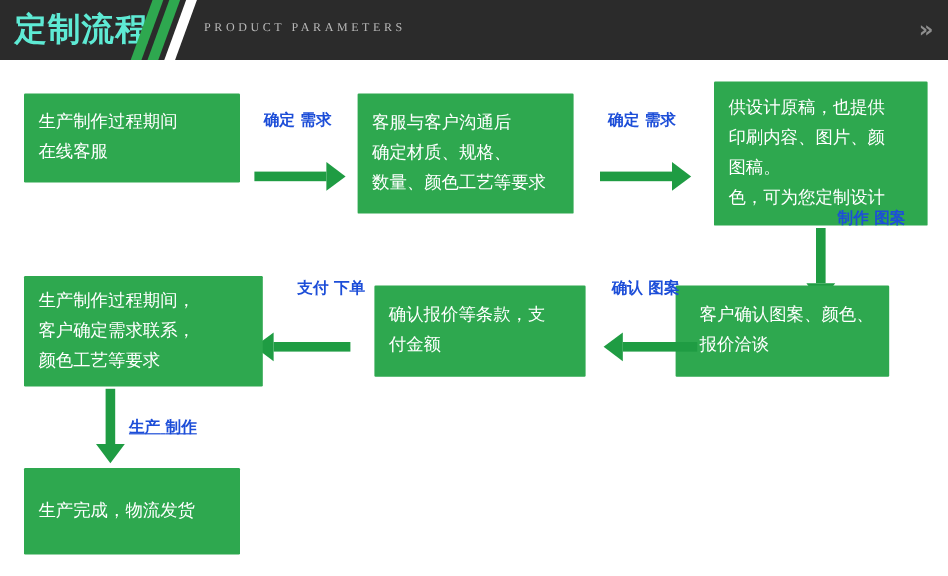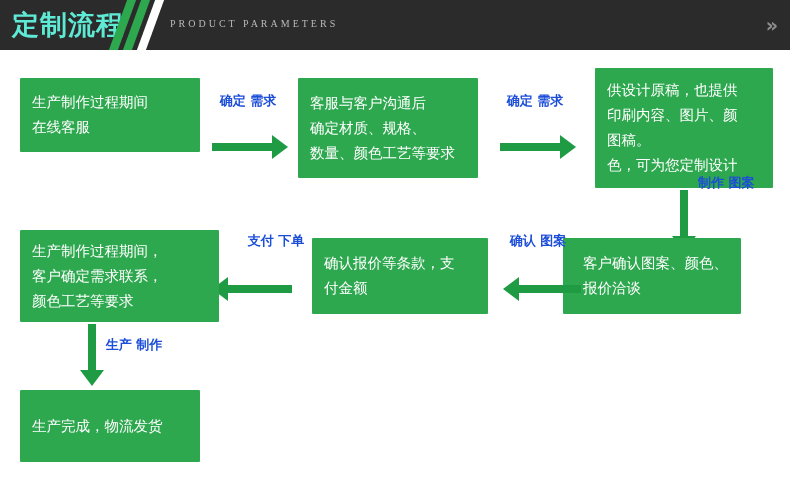--- a/index.html
+++ b/index.html
@@ -208,21 +208,21 @@
       <span>生产制作过程期间，</span>
       <span>客户确定需求联系，</span>
       <span>颜色工艺等要求</span>
     </div>
   </div>
 
   <div class="arrow down" style="left:88px;top:274px;height:62px;">
     <div class="shaft" style="height:46px;"></div>
     <div class="head" style="top:46px;"></div>
   </div>
-  <div class="arrow-label" style="left:104px;top:284px;width:60px;text-align:center;">
+  <div class="arrow-label" style="left:104px;top:296px;width:60px;text-align:right;text-decoration:underline;">
     <span>生产</span>
     <span>制作</span>
   </div>
 
   <div class="box" style="left:20px;top:340px;width:180px;height:72px;">
     <div>
       <span>生产完成，物流发货</span>
     </div>
   </div>
 

